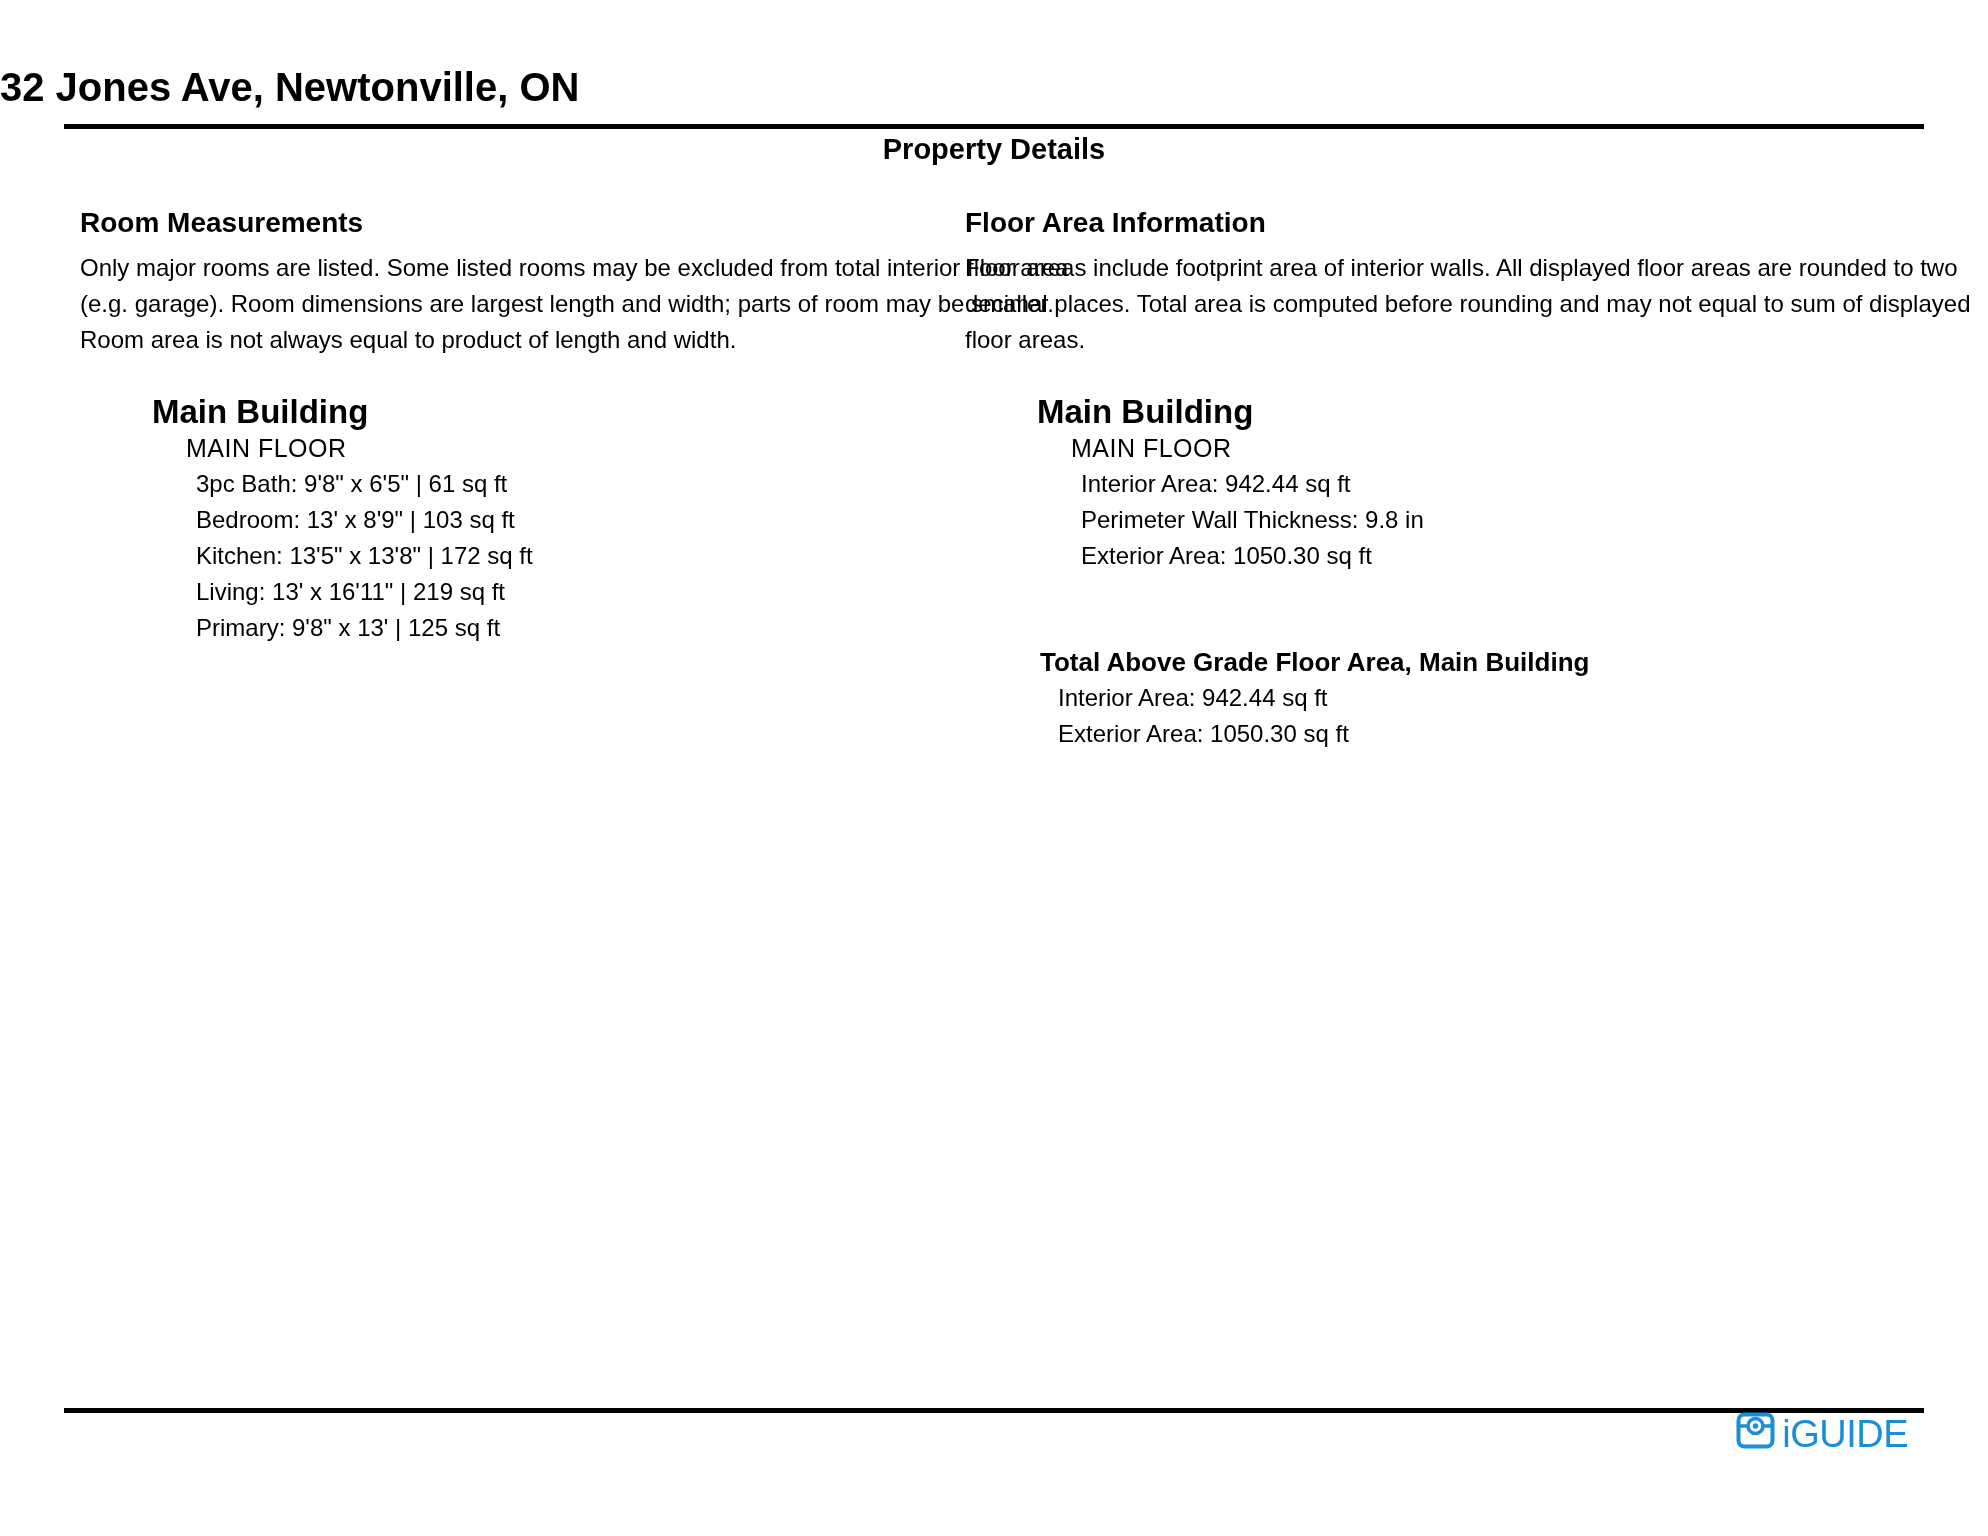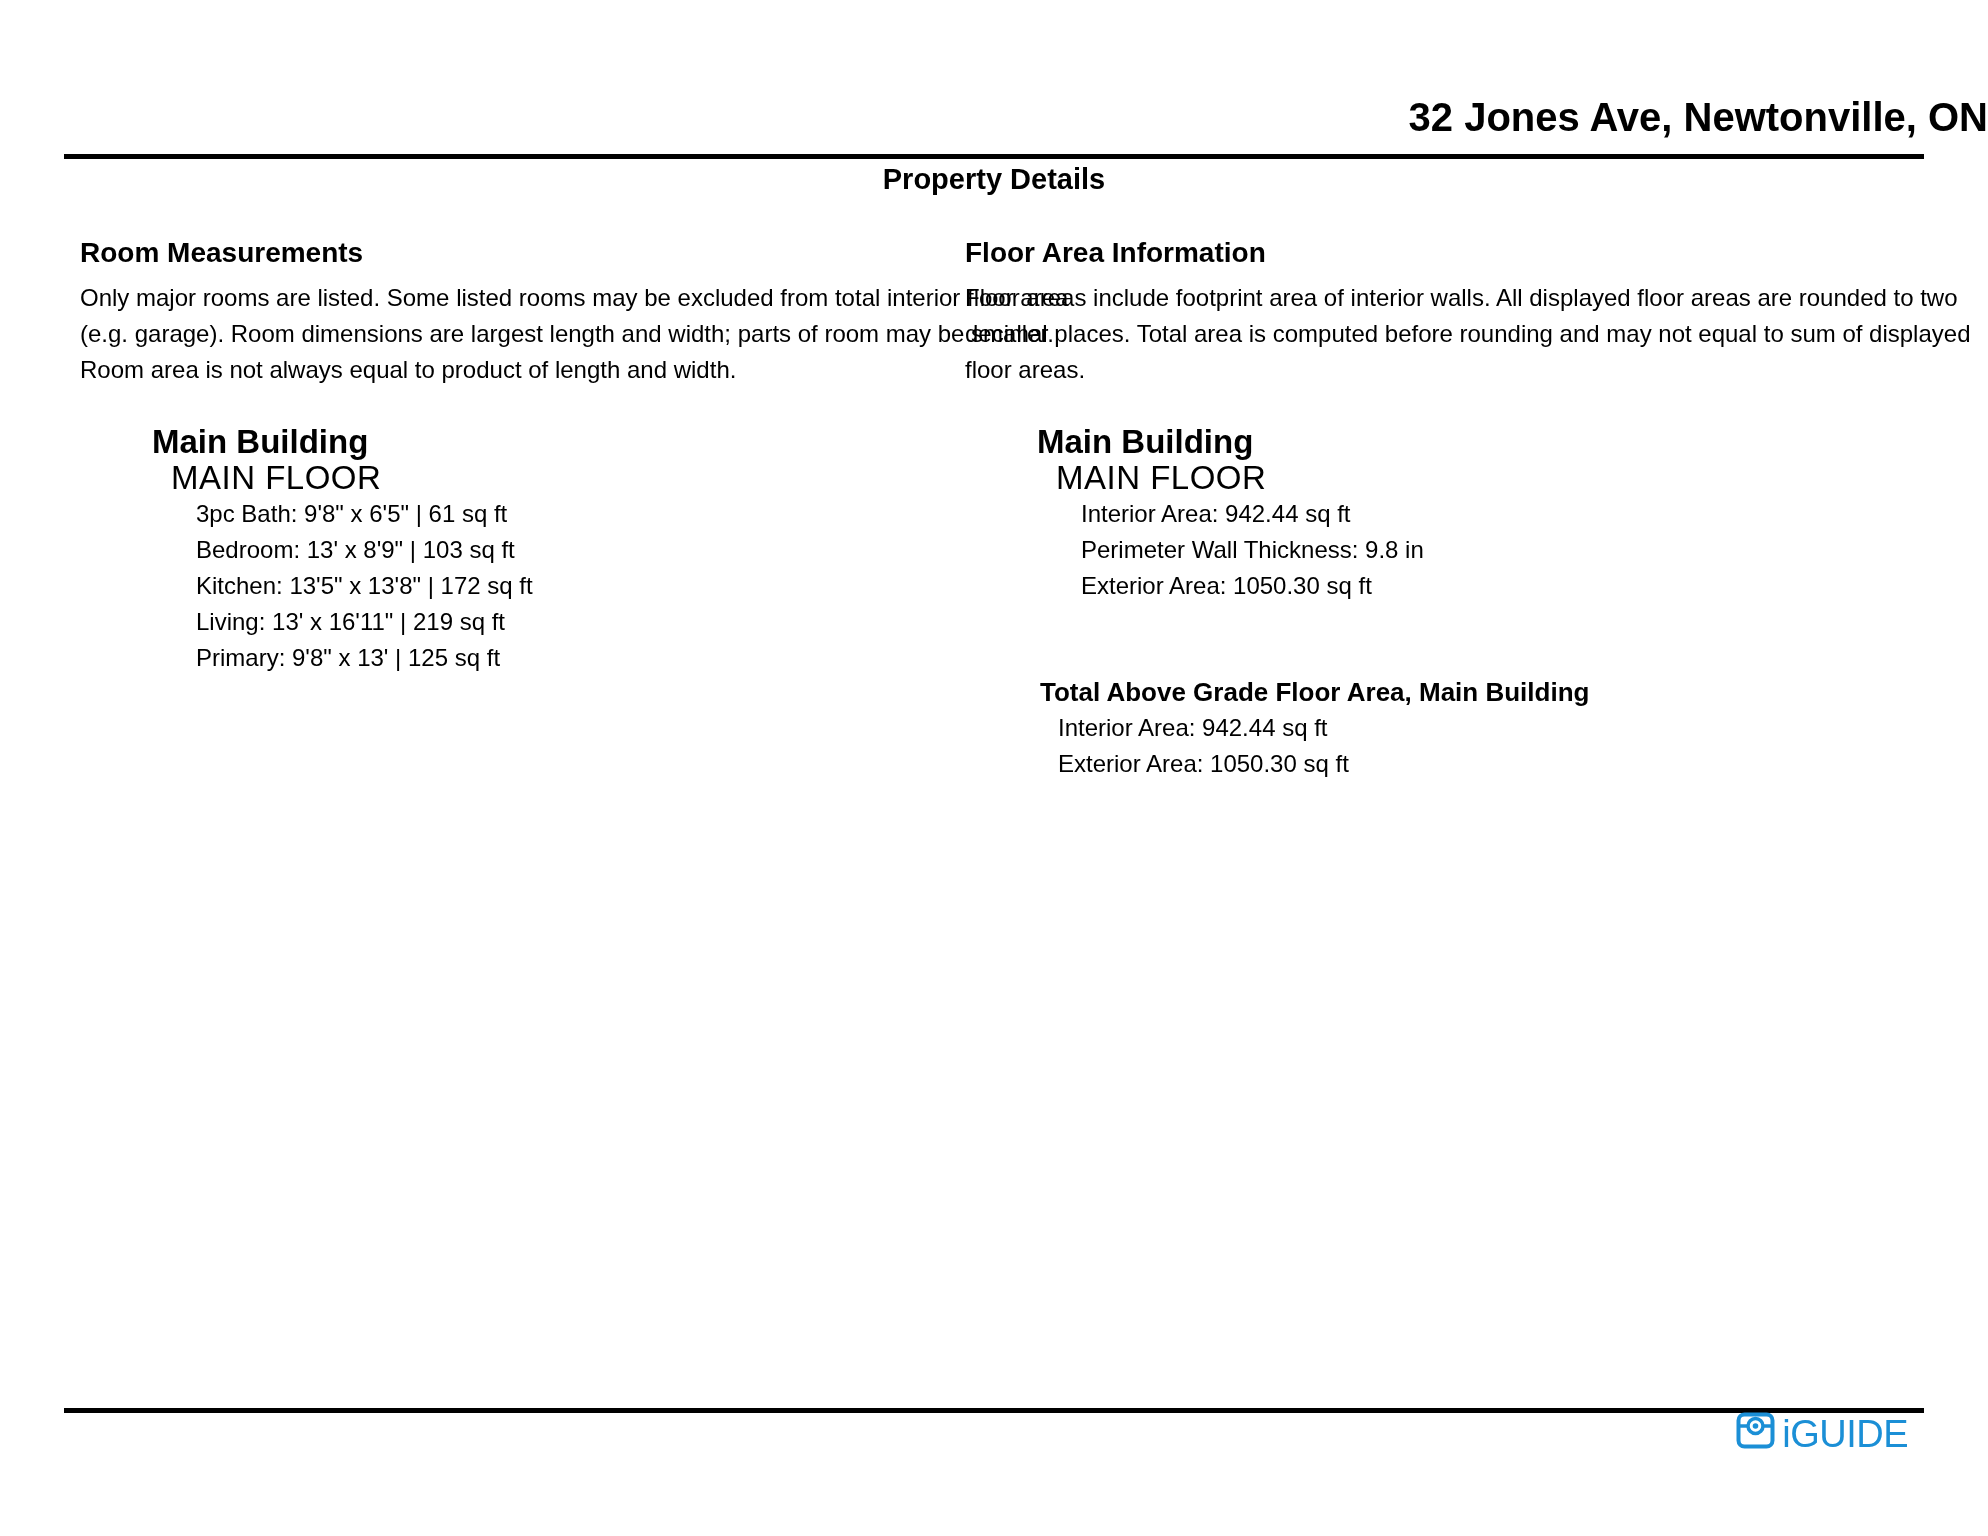--- a/index.html
+++ b/index.html
@@ -6,23 +6,23 @@
   body {
     width: 1988px; height: 1536px;
     background: #ffffff;
     font-family: "Liberation Sans", sans-serif;
     color: #000000;
     -webkit-font-smoothing: antialiased;
   }
   .page { position: relative; width: 1988px; height: 1536px; overflow: hidden; background: #fff; }
 
   .doc-title {
-    text-align: right;
+    text-align: left;
     font-size: 40px; font-weight: bold;
-    padding-top: 94px; line-height: 46px;
+    padding-top: 64px; line-height: 46px;
     letter-spacing: 0;
   }
   .top-rule {
     height: 5px; background: #000;
     margin: 14px 64px 0 64px;
   }
   .doc-subtitle {
     text-align: center;
     font-size: 29px; font-weight: bold;
     margin-top: 3px; line-height: 34px;
@@ -38,21 +38,21 @@
   .section-heading {
     font-size: 28px; font-weight: bold; line-height: 34px;
   }
   .description { margin-top: 10px; }
   .description .line {
     font-size: 24px; line-height: 36px; white-space: nowrap;
   }
 
   .building { margin-top: 36px; margin-left: 72px; }
   .building-name { font-size: 33px; font-weight: bold; line-height: 36px; }
-  .floor-name { margin-left: 19px; font-size: 33px; line-height: 36px; letter-spacing: 0.5px; }
+  .floor-name { margin-left: 34px; font-size: 25px; line-height: 36px; letter-spacing: 0.5px; }
   .item-list { margin-left: 44px; }
   .item-list .item { font-size: 24px; line-height: 36px; white-space: nowrap; }
 
   .total-section { margin-top: 70px; margin-left: 75px; }
   .total-heading { font-size: 26px; font-weight: bold; line-height: 36px; }
   .total-list { margin-left: 18px; }
   .total-list .item { font-size: 24px; line-height: 36px; white-space: nowrap; }
 
   .footer-rule {
     position: absolute; left: 64px; right: 64px; top: 1408px;

